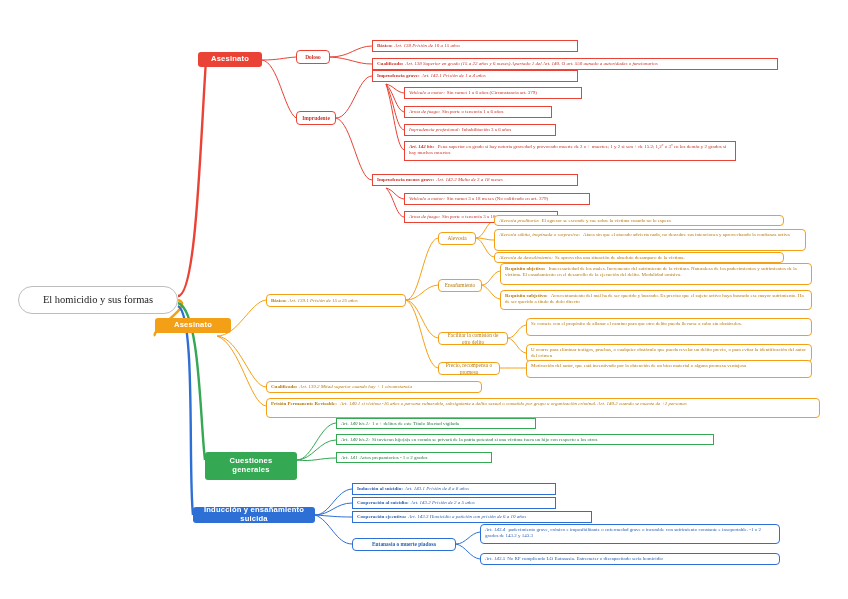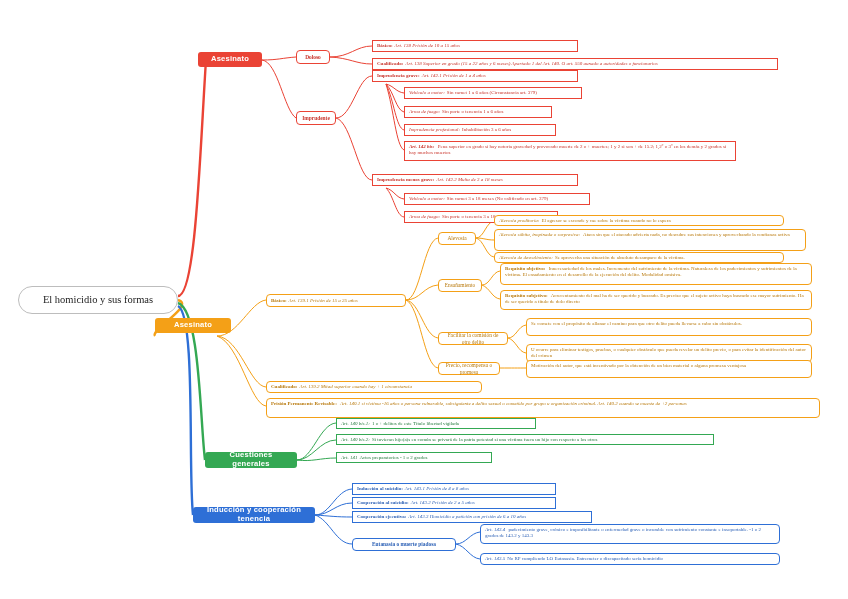--- a/index.html
+++ b/index.html
@@ -35,21 +35,21 @@
   
   .lvl1{
     border-radius:3px;color:#fff;border:none;
     display:flex;align-items:center;justify-content:center;
     font-size:7.6px;font-weight:bold;letter-spacing:.2px;
     font-family:"Liberation Sans", sans-serif;
     text-align:center;padding:2px 5px;
   }
   #n-homicidio{left:198px;top:52px;width:64px;height:15px;background:#ea4335;}
   #n-asesinato{left:155px;top:318px;width:76px;height:15px;background:#f4a017;}
-  #n-cuestiones{left:205px;top:452px;width:92px;height:16px;background:#34a853;}
+  #n-cuestiones{left:205px;top:452px;width:92px;height:28px;background:#34a853;}
   #n-suicidio{left:193px;top:507px;width:122px;height:16px;background:#2e6fd6;}
 
   
   .red   {border-color:#ea4335;color:#c9332a;}
   .orange{border-color:#f4a017;color:#b8780a;}
   .green {border-color:#34a853;color:#237a3c;}
   .blue  {border-color:#2e6fd6;color:#2a5fb5;}
   .rounded{border-radius:4px;}
   .fs7  {font-size:5.0px;}
   .fs8  {font-size:5.4px;}
@@ -258,21 +258,21 @@
   <div class="node green fs7" style="left:336px;top:434px;width:378px;height:11px;display:flex;align-items:center;">
     <span class="i" style="margin-right:2px">Art. 140 bis.2:</span>
     <span>Si tuvieran hijo(a)s en común se privará de la patria potestad si una víctima fuera un hijo con respecto a los otros</span>
   </div>
   <div class="node green fs7" style="left:336px;top:452px;width:156px;height:11px;display:flex;align-items:center;">
     <span class="i" style="margin-right:2px">Art. 141</span>
     <span>Actos preparatorios - 1 o 2 grados</span>
   </div>
 
   <div id="n-suicidio" class="node lvl1">
-    <span>Inducción y cooperación tenencia</span>
+    <span>Inducción y ensañamiento suicida</span>
   </div>
 
   <div class="node blue fs7" style="left:352px;top:483px;width:204px;height:12px;display:flex;align-items:center;">
     <span class="b" style="margin-right:2px">Inducción al suicidio:</span>
     <span class="i">Art. 143.1 Prisión de 4 a 8 años</span>
   </div>
   <div class="node blue fs7" style="left:352px;top:497px;width:204px;height:12px;display:flex;align-items:center;">
     <span class="b" style="margin-right:2px">Cooperación al suicidio:</span>
     <span class="i">Art. 143.2 Prisión de 2 a 5 años</span>
   </div>

